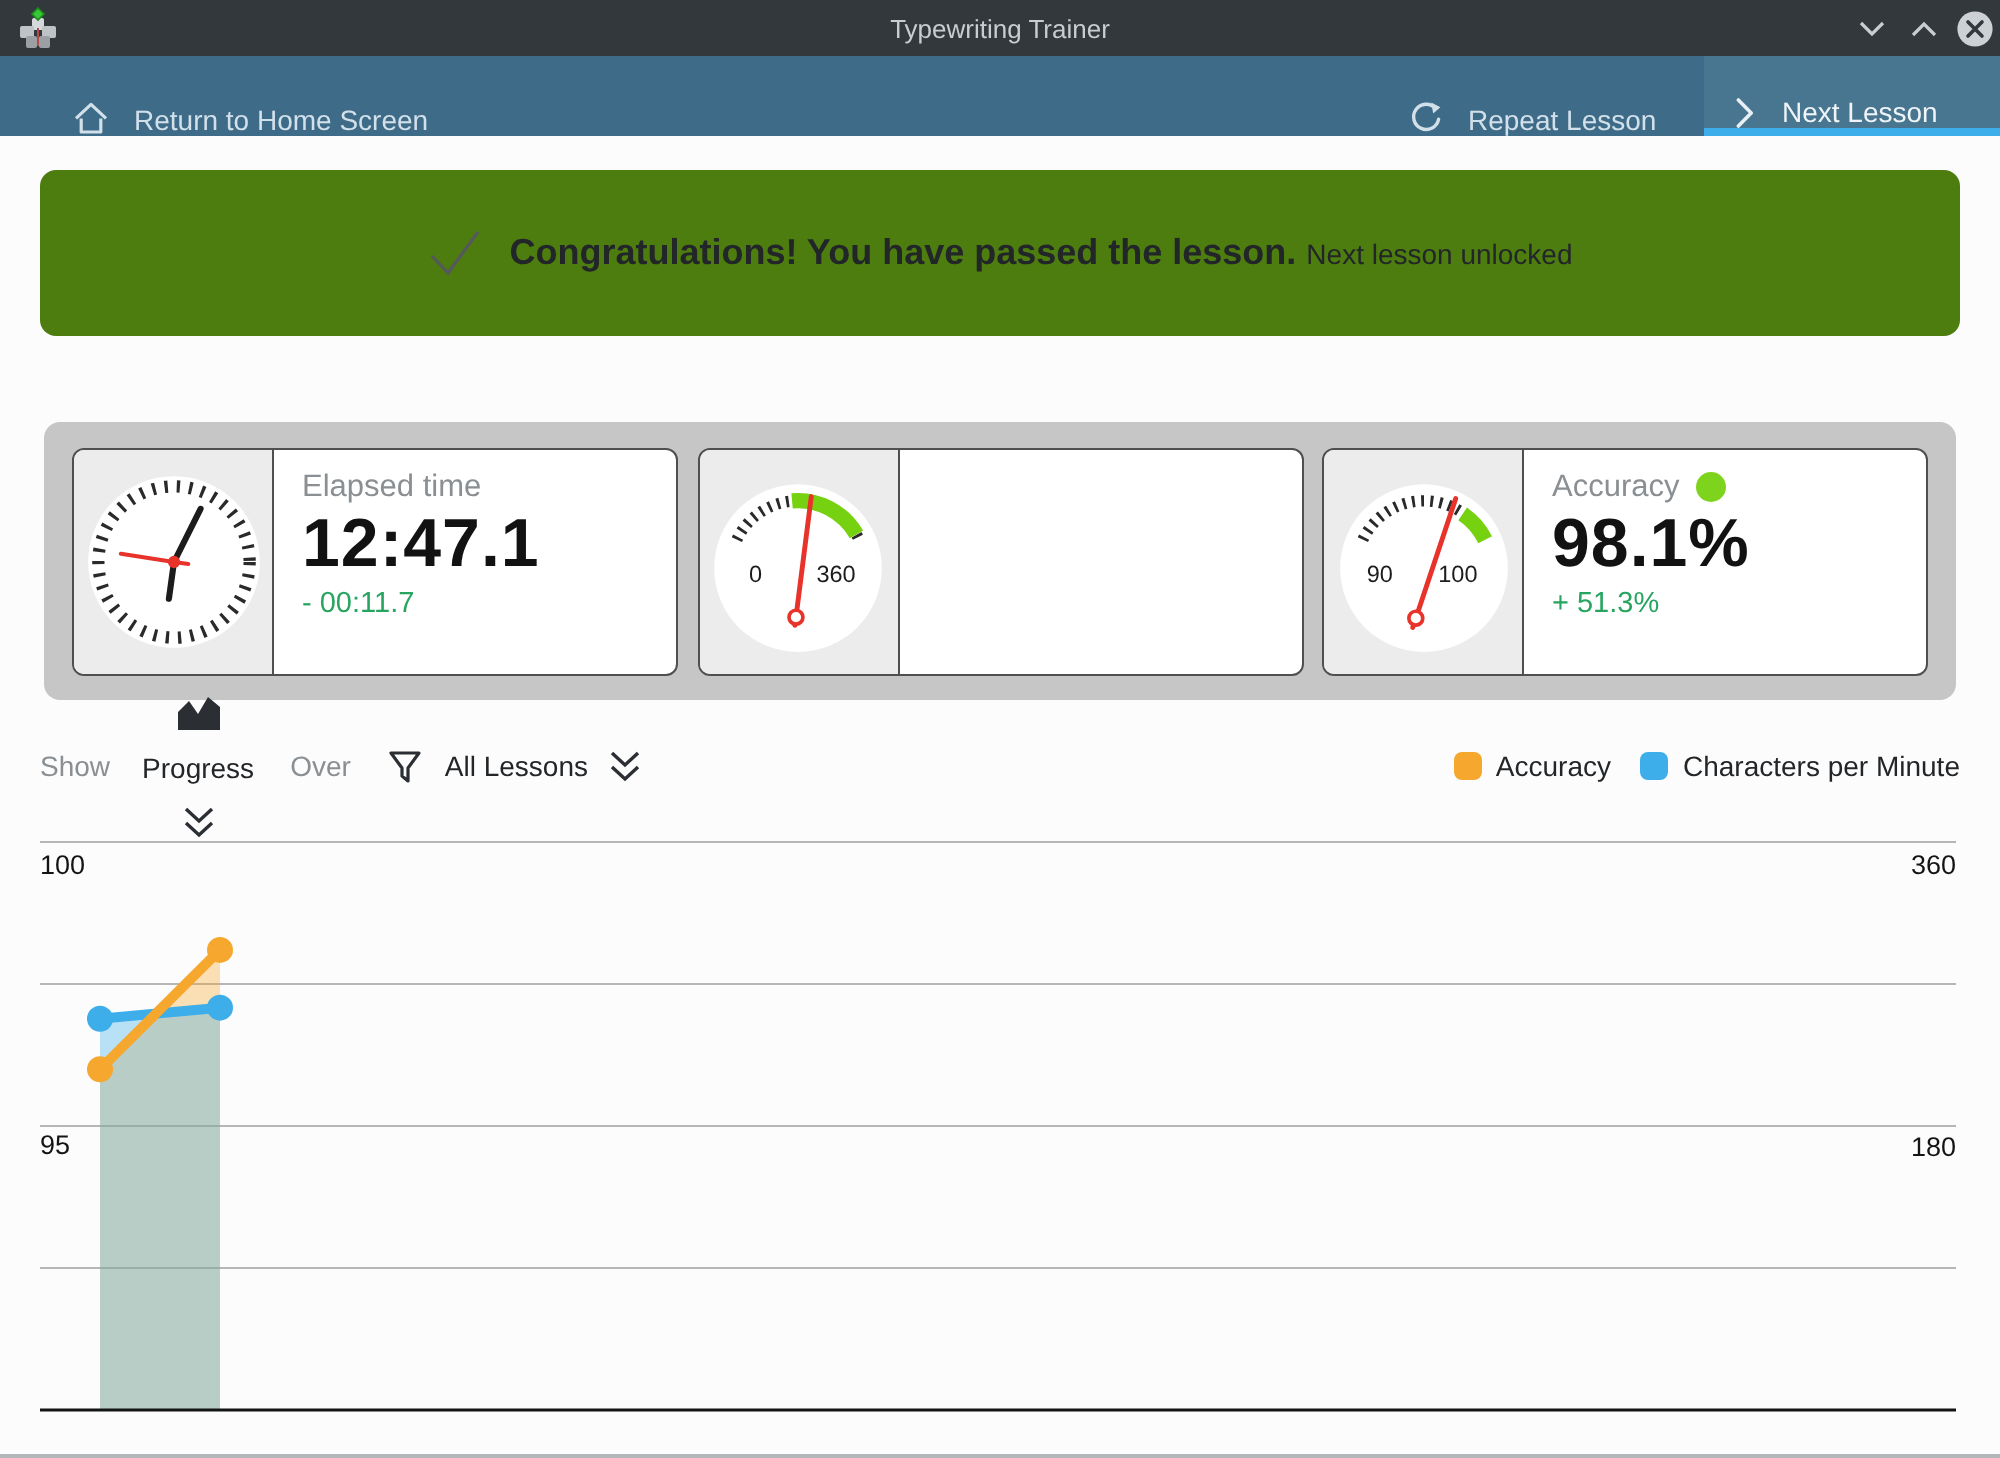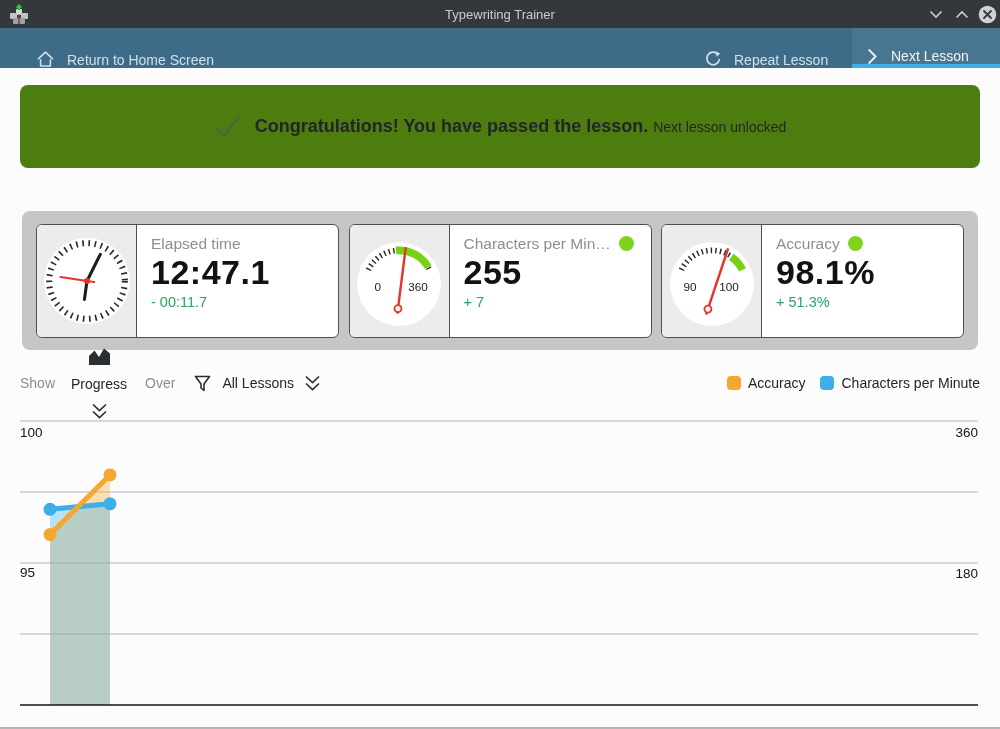--- a/index.html
+++ b/index.html
@@ -170,28 +170,20 @@
         <svg width="92" height="92" viewBox="0 0 90 90">
           <circle cx="45" cy="48" r="41" fill="#ffffff"></circle>
           <path d="M15.1,34.1 A33,33 0 0 1 74.9,34.1" fill="none" stroke="#2a2a2a" stroke-width="5.5" stroke-dasharray="1.4 3.1"></path>
           <path d="M42.1,15.1 A33,33 0 0 1 73.6,31.5" fill="none" stroke="#76d211" stroke-width="7.5"></path>
           <text x="21" y="55" font-size="11.5" fill="#1c1c1c">0</text>
           <text x="54" y="55" font-size="11.5" fill="#1c1c1c">360</text>
           <line x1="43.5" y1="76" x2="51.5" y2="13" stroke="#e8332a" stroke-width="2.4" stroke-linecap="round"></line>
           <circle cx="44" cy="72" r="3.4" fill="#ffffff" stroke="#e8332a" stroke-width="1.8"></circle>
         </svg>
       </div>
-      <div class="stat-body">
-        <div class="stat-label-row">
-          <span class="stat-label">Characters per Min…</span>
-          <span class="status-badge"></span>
-        </div>
-        <div class="stat-value">255</div>
-        <div class="stat-delta">+ 7</div>
-      </div>
     </div>
 
     <div class="stat-card">
       <div class="stat-icon-box">
         <svg width="92" height="92" viewBox="0 0 90 90">
           <circle cx="45" cy="48" r="41" fill="#ffffff"></circle>
           <path d="M15.1,34.1 A33,33 0 0 1 74.9,34.1" fill="none" stroke="#2a2a2a" stroke-width="5.5" stroke-dasharray="1.4 3.1"></path>
           <path d="M63.9,21.5 A33,33 0 0 1 74.9,34.1" fill="none" stroke="#76d211" stroke-width="7.5"></path>
           <text x="17" y="55" font-size="11.5" fill="#1c1c1c">90</text>
           <text x="52" y="55" font-size="11.5" fill="#1c1c1c">100</text>

